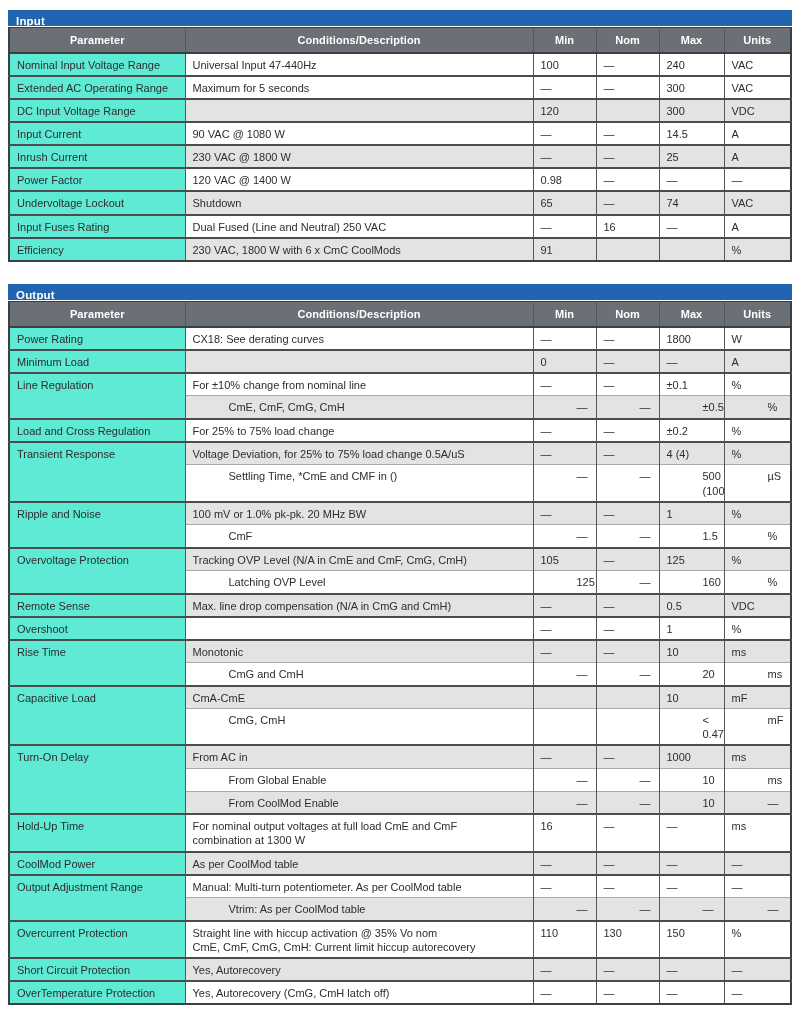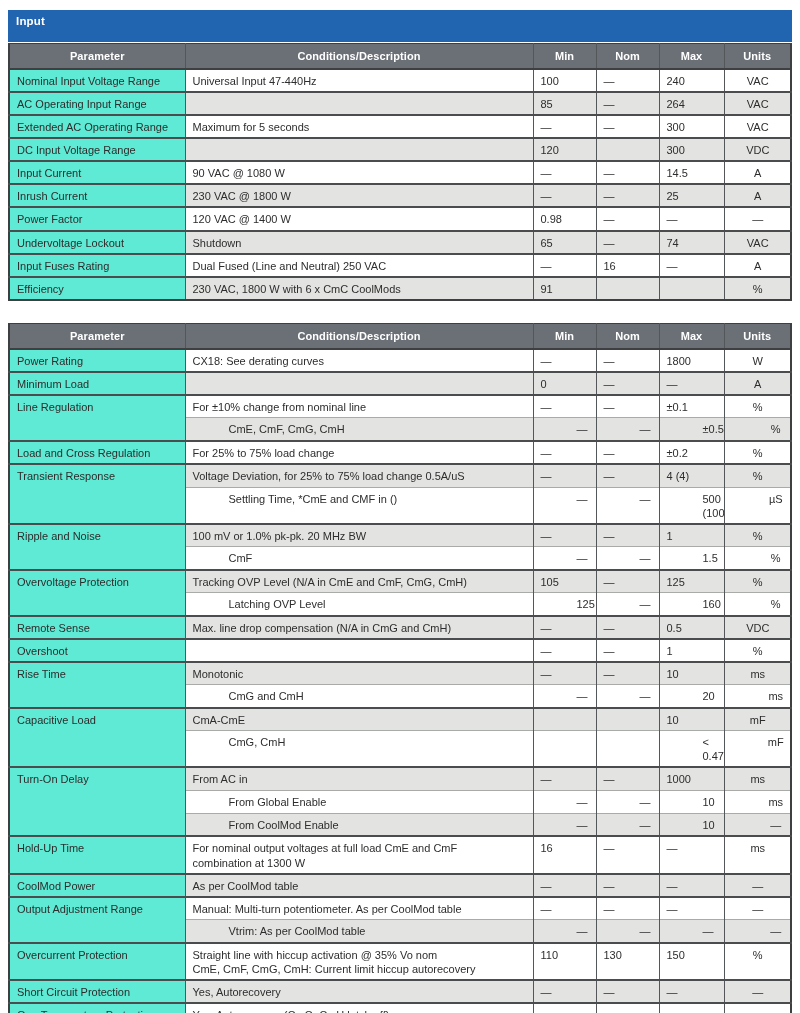--- a/index.html
+++ b/index.html
@@ -11,21 +11,21 @@
   }
   .page { padding: 10px 8px 0 8px; box-sizing: border-box; }
 
   .spec-section { margin-bottom: 22px; }
 
   .section-bar {
     background: #2164b0;
     color: #ffffff;
     font-size: 11.5px;
     font-weight: bold;
-    height: 32px;
+    height: 16px;
     line-height: 22px;
     padding: 0 8px;
     letter-spacing: 0.2px;
     margin-bottom: 1px;
   }
 
   table.spec {
     width: 100%;
     border-collapse: collapse;
     table-layout: fixed;
@@ -59,21 +59,21 @@
   table.spec td {
     height: 23px;
     box-sizing: border-box;
     padding: 4px 6px 3px 7px;
     vertical-align: top;
     border-right: 1px solid #54575a;
     background: #ffffff;
     line-height: 1.28;
     overflow: hidden;
   }
-  table.spec td:last-child { border-right: none; text-align: center; }
+  table.spec td:last-child { border-right: none; }
   table.spec td.shade { background: #e3e4e1; }
   table.spec td.param { background: #5eead4; }
   table.spec td.desc { white-space: pre-line; }
 
   
   table.spec tr.group-start td { border-top: 2px solid #4a4c4e; }
   
   table.spec tr.sub-row td { border-top: 1px solid #a9aba9; padding-left: 43px; }
 </style>
 </head>
@@ -105,28 +105,20 @@
         <tbody>
           <tr class="group-start">
             <td rowspan="1" class="param">Nominal Input Voltage Range</td>
             <td class="desc">Universal Input 47-440Hz</td>
             <td>100</td>
             <td>—</td>
             <td>240</td>
             <td>VAC</td>
           </tr>
           <tr class="group-start">
-            <td rowspan="1" class="param">AC Operating Input Range</td>
-            <td class="desc shade"></td>
-            <td class="shade">85</td>
-            <td class="shade">—</td>
-            <td class="shade">264</td>
-            <td class="shade">VAC</td>
-          </tr>
-          <tr class="group-start">
             <td rowspan="1" class="param">Extended AC Operating Range</td>
             <td class="desc">Maximum for 5 seconds</td>
             <td>—</td>
             <td>—</td>
             <td>300</td>
             <td>VAC</td>
           </tr>
           <tr class="group-start">
             <td rowspan="1" class="param">DC Input Voltage Range</td>
             <td class="desc shade"></td>
@@ -181,20 +173,21 @@
             <td class="shade">91</td>
             <td class="shade"></td>
             <td class="shade"></td>
             <td class="shade">%</td>
           </tr>
         </tbody>
       </table>
   </section>
 
   <section class="spec-section">
+    <div class="section-bar">Output</div>
     <table class="spec">
       <colgroup>
         <col class="c-param">
           <col class="c-desc">
           <col class="c-min">
           <col class="c-nom">
           <col class="c-max">
           <col class="c-units">
       </colgroup>
     <thead>

